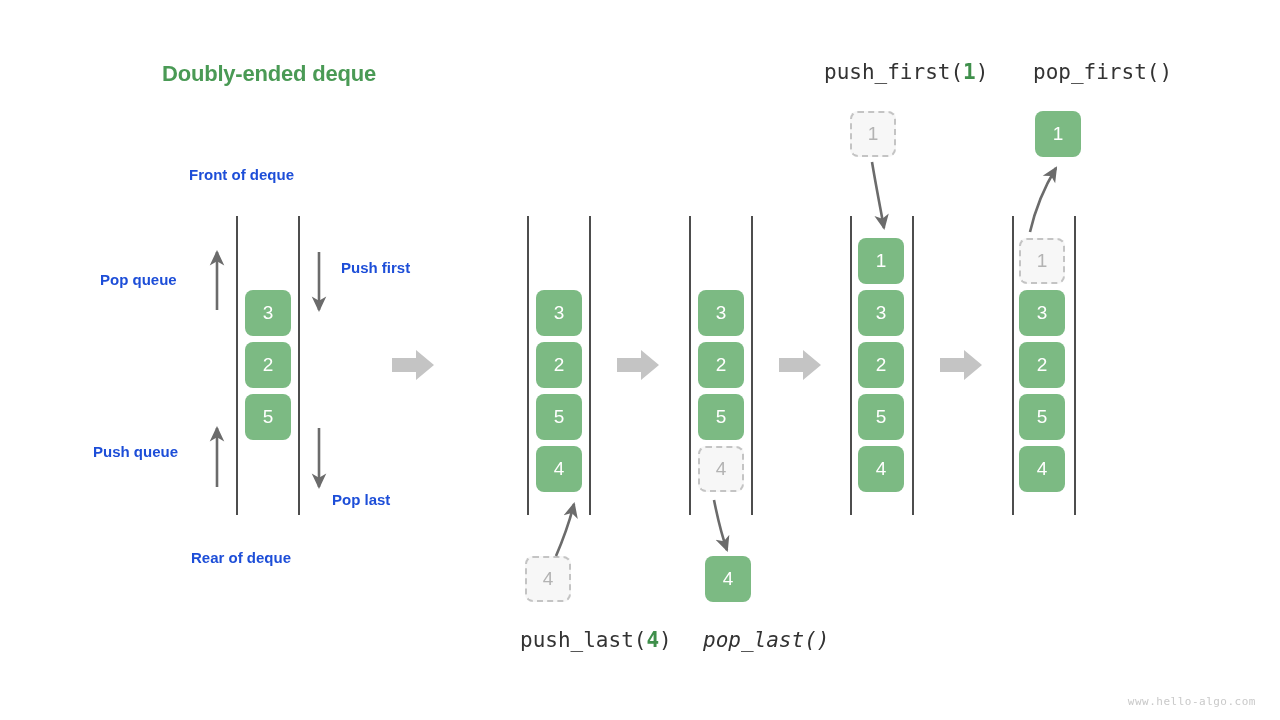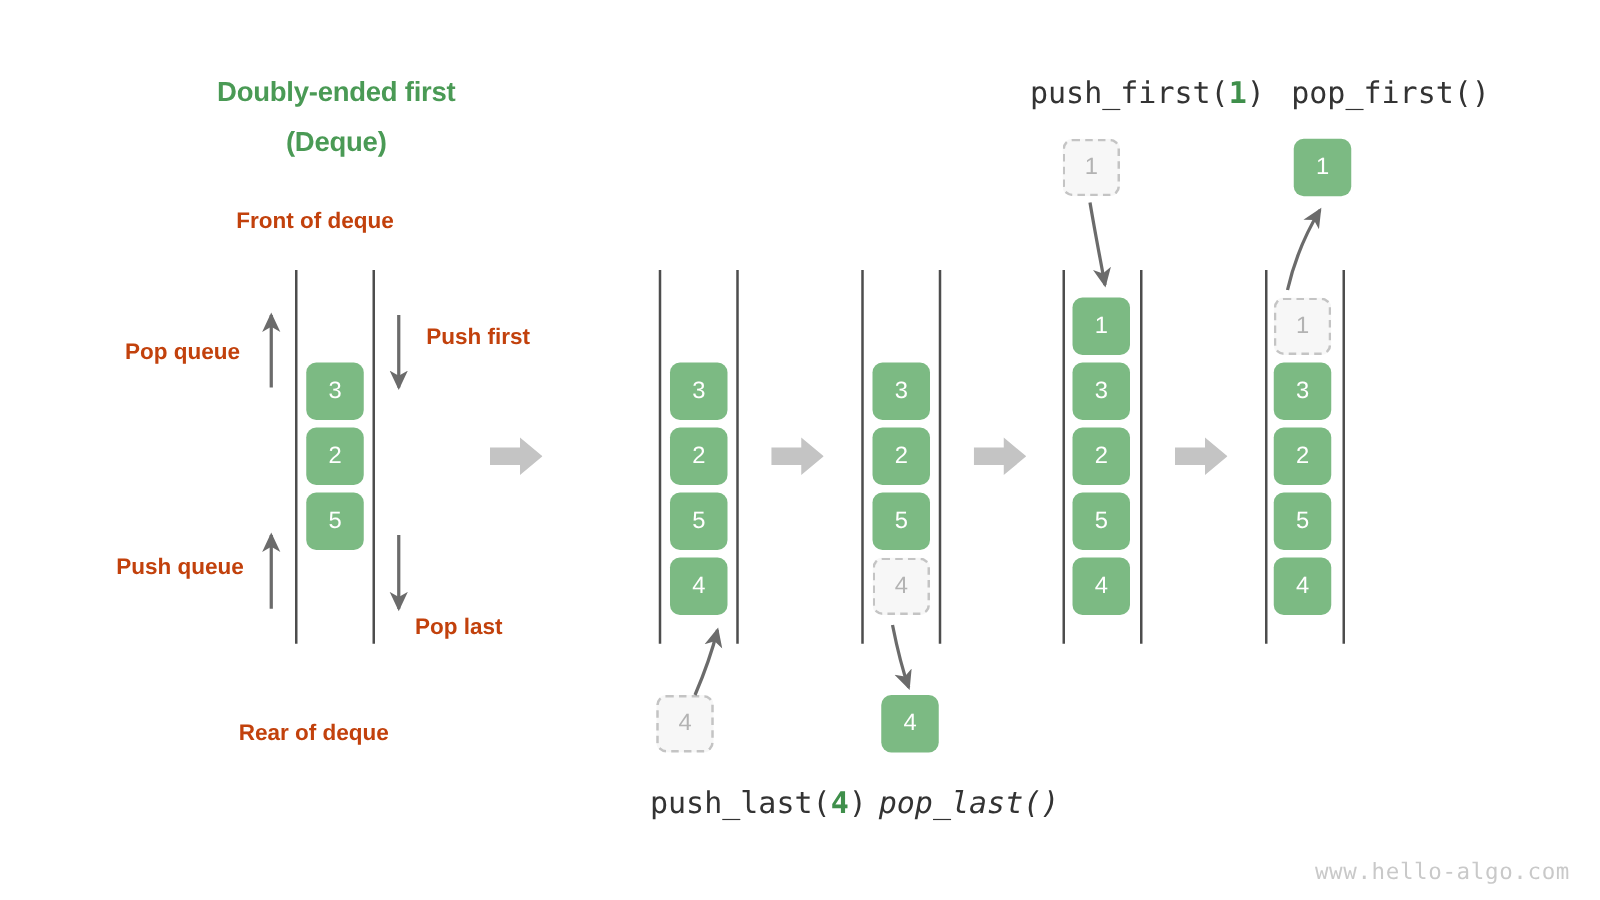--- a/index.html
+++ b/index.html
@@ -26,44 +26,44 @@
     color: #4a9a55;
     font-weight: bold;
     font-size: 22px;
     line-height: 40px;
     letter-spacing: -0.2px;
   }
   #diagram-title .line2 { display: block; }
 
   
   .label-bold {
-    color: #c2410c;
+    color: #1d4ed8;
     font-weight: bold;
-    font-size: 18px;
+    font-size: 15px;
     white-space: nowrap;
   }
 
   
   .mono-caption {
     font-family: "DejaVu Sans Mono", monospace;
-    font-size: 24px;
+    font-size: 21px;
     color: #333333;
     white-space: nowrap;
   }
   .mono-caption .arg {
     color: #3f8f4b;
     font-weight: bold;
   }
 
   
   #watermark {
     right: 24px;
     bottom: 12px;
     font-family: "DejaVu Sans Mono", monospace;
-    font-size: 18px;
+    font-size: 11px;
     color: #c9c9c9;
     letter-spacing: 0.5px;
   }
 
   
   .rail {
     width: 2px;
     background: #4d4d4d;
   }
 
@@ -96,27 +96,26 @@
     color: #c4c4c4;
   }
 
   
   .arrow-svg { overflow: visible; }
 </style>
 </head>
 <body>
 
 <div class="abs" id="diagram-title">
-  <span>Doubly-ended first</span>
-  <span class="line2">(Deque)</span>
+  <span>Doubly-ended deque</span>
 </div>
 
 <div class="abs label-bold" style="left:189px; top:166px;">Front of deque</div>
 
-<div class="abs label-bold" style="left:191px; top:576px;">Rear of deque</div>
+<div class="abs label-bold" style="left:191px; top:549px;">Rear of deque</div>
 
 <div class="abs label-bold" style="left:100px; top:271px;">Pop queue</div>
 
 <div class="abs label-bold" style="left:341px; top:259px;">Push first</div>
 
 <div class="abs label-bold" style="left:93px; top:443px;">Push queue</div>
 
 <div class="abs label-bold" style="left:332px; top:443px;margin-top:48px;">Pop last</div>
 
 <div class="abs rail" style="left:236px; top:216px; height:299px;"></div>

